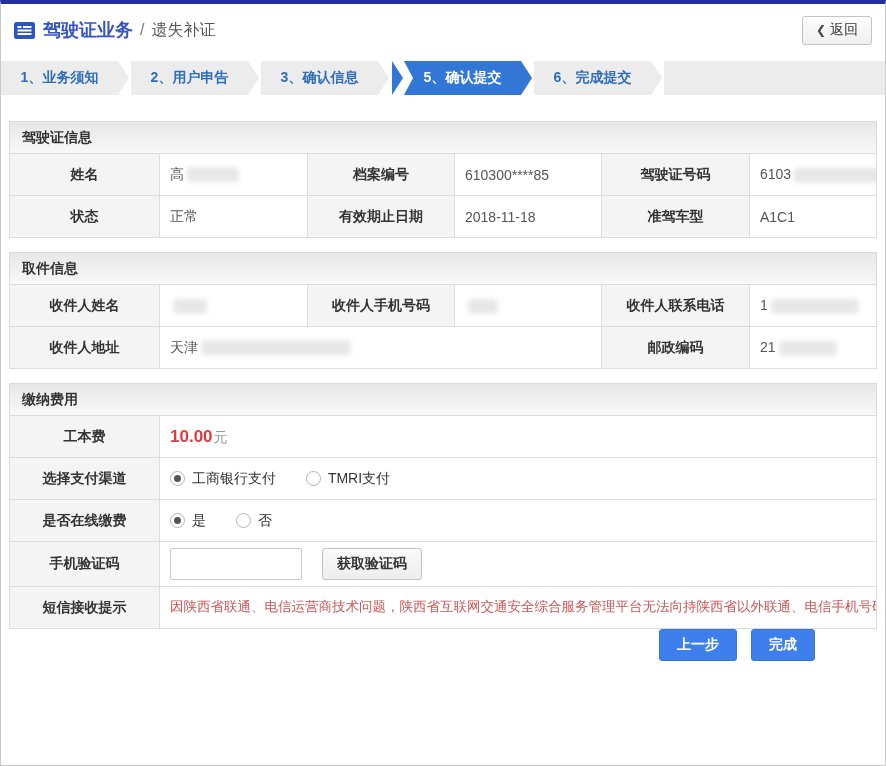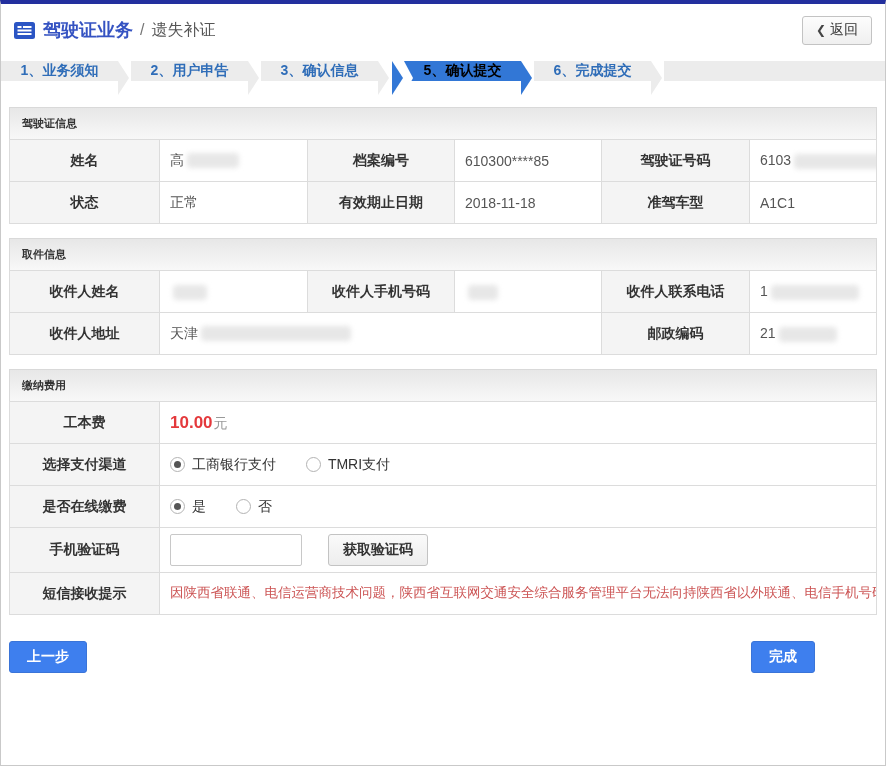--- a/index.html
+++ b/index.html
@@ -26,27 +26,27 @@
   .back-btn {
     margin-left:auto; height:29px; padding:0 13px;
     background:linear-gradient(#fdfdfd,#efefef);
     border:1px solid #c3c3c3; border-radius:3px;
     font-size:14px; color:#333; cursor:pointer;
     display:flex; align-items:center; gap:4px;
     font-family:inherit;
   }
   .back-chev { font-size:12px; font-weight:bold; color:#444; }
   
-  .steps { display:flex; height:20px; margin-top:5px; }
+  .steps { display:flex; height:34px; margin-top:5px; }
   .step {
     flex:0 0 117px; background:#ececec; position:relative;
     display:flex; align-items:center; justify-content:center;
     font-weight:bold; color:#2f6db8; font-size:14px; cursor:pointer;
   }
-  .step.active { background:var(--accent-blue,#3277d6); color:#000000; }
+  .step.active { background:var(--accent-blue,#3277d6); color:#ffffff; }
   .step.active .notch {
     position:absolute; left:0; top:0; width:0; height:0;
     border-top:17px solid transparent; border-bottom:17px solid transparent;
     border-left:9px solid #fff;
   }
   .sep { flex:0 0 13px; background:#fff; position:relative; }
   .sep::before {
     content:""; position:absolute; left:0; top:0; width:0; height:0;
     border-top:17px solid transparent; border-bottom:17px solid transparent;
     border-left:11px solid #ececec;
@@ -55,21 +55,21 @@
   .sep.post-active::before { border-left-color:var(--accent-blue,#3277d6); }
   .steps-filler { flex:1 1 auto; background:#ececec; }
   
   .content { padding:0 8px; }
   .section { margin-top:14px; }
   .section.first { margin-top:26px; }
   .sec-hd {
     height:32px; line-height:30px; padding-left:12px;
     background:linear-gradient(#e7e7e7,#f8f8f8);
     border:1px solid #d9d9d9; border-bottom:none;
-    font-weight:bold; color:#333; font-size:11px;
+    font-weight:bold; color:#333; font-size:14px;
   }
   table.grid { width:100%; border-collapse:collapse; table-layout:fixed; }
   table.grid td {
     border:1px solid #dcdcdc; height:42px; padding:6px 10px;
     font-size:14px; vertical-align:middle; overflow:hidden; white-space:nowrap;
   }
   td.lbl {
     background:#f4f4f4; text-align:center; font-weight:bold;
     color:#333; padding-right:13px;
   }
@@ -90,34 +90,34 @@
     content:""; position:absolute; left:3px; top:3px; width:7px; height:7px;
     border-radius:50%; background:#555;
   }
   .radio-opt { margin-right:26px; color:#333; cursor:pointer; }
   .code-input {
     width:132px; height:32px; border:1px solid #c8c8c8; border-radius:2px;
     padding:0 8px; font-size:14px; font-family:inherit; color:#333;
     vertical-align:middle;
   }
   .code-btn {
-    height:32px; margin-left:22px; padding:0 14px;
+    height:32px; margin-left:16px; padding:0 14px;
     background:linear-gradient(#fafafa,#ededed);
     border:1px solid #c3c3c3; border-radius:3px;
     font-size:14px; font-weight:bold; color:#333; cursor:pointer;
     vertical-align:middle; font-family:inherit;
   }
   td.notice-cell { white-space:normal; padding:9px 12px; }
   .notice-txt {
     color:var(--notice-red,#cc5454); font-size:13.5px; line-height:1.95;
   }
   
   .footer {
-    margin-top:26px; padding-right:62px;
-    display:flex; justify-content:space-between; gap:14px;
+    padding-right:62px;
+    display:flex; justify-content:flex-end; gap:14px;
   }
   .blue-btn {
     height:32px; padding:0 17px; background:var(--button-blue,#3e7fee);
     border:1px solid #3a74d8; border-radius:3px;
     color:#fff; font-size:14px; font-weight:bold; cursor:pointer;
     font-family:inherit;
   }
 </style>
 </head>
 <body>

